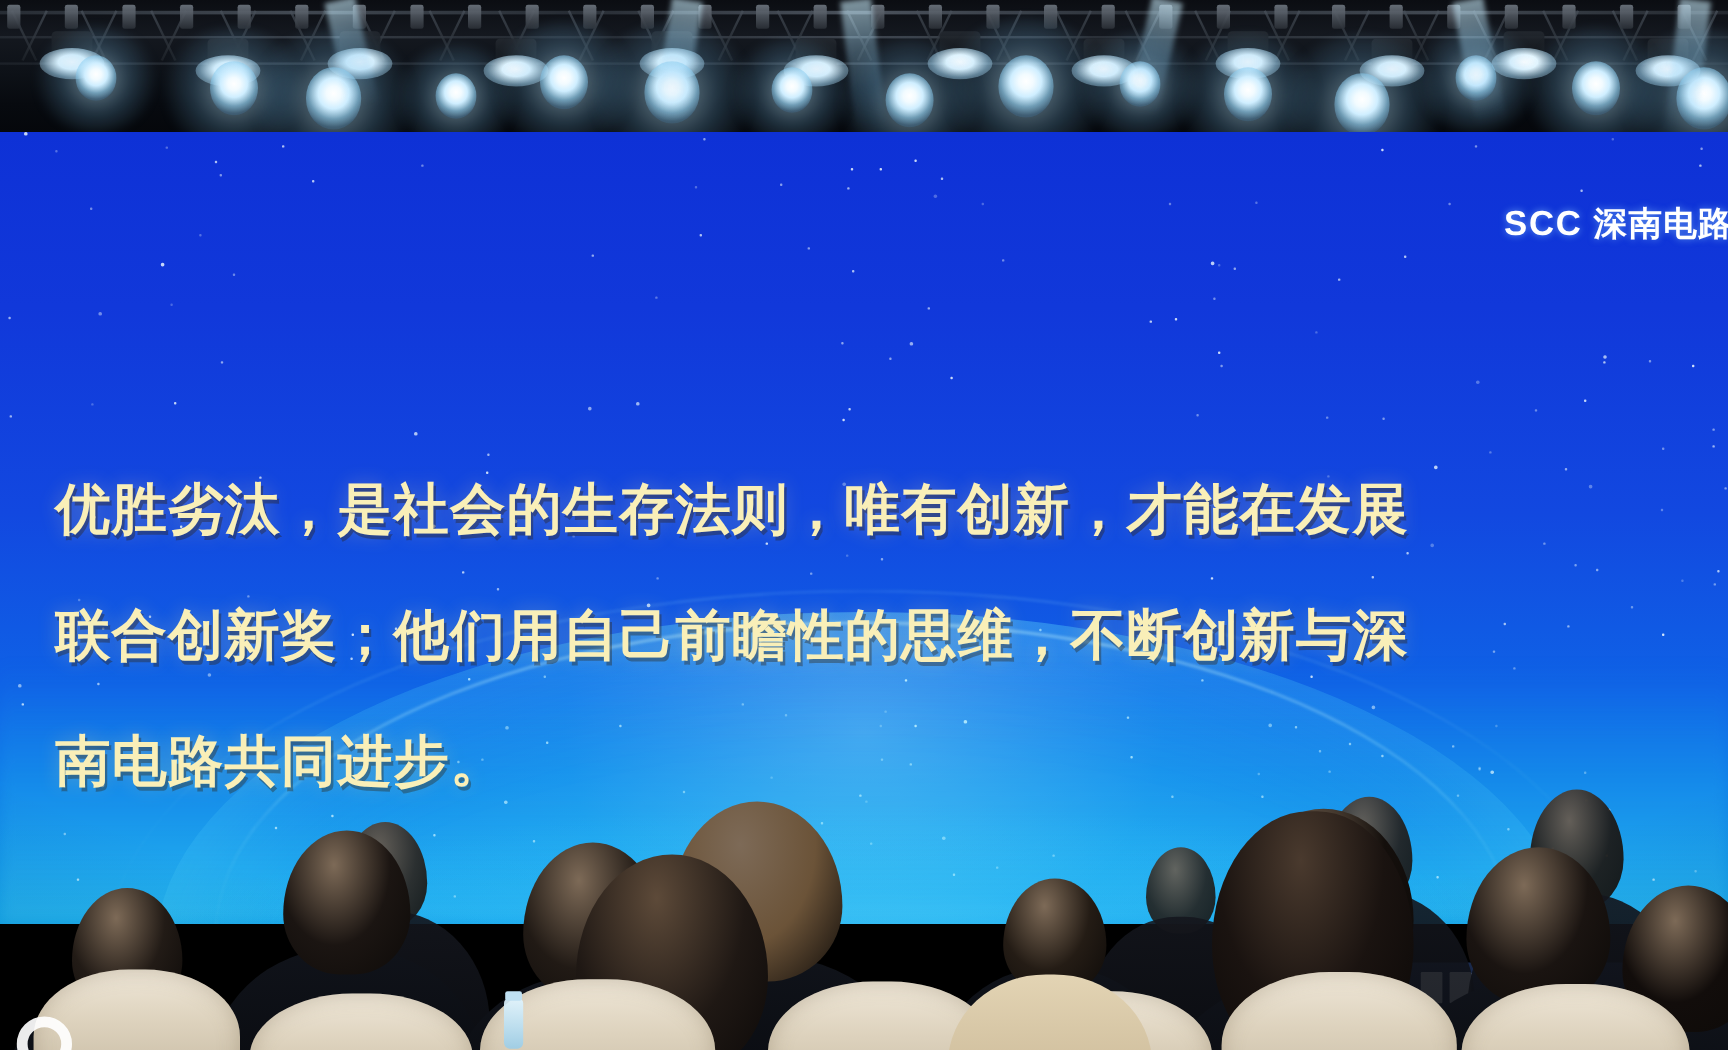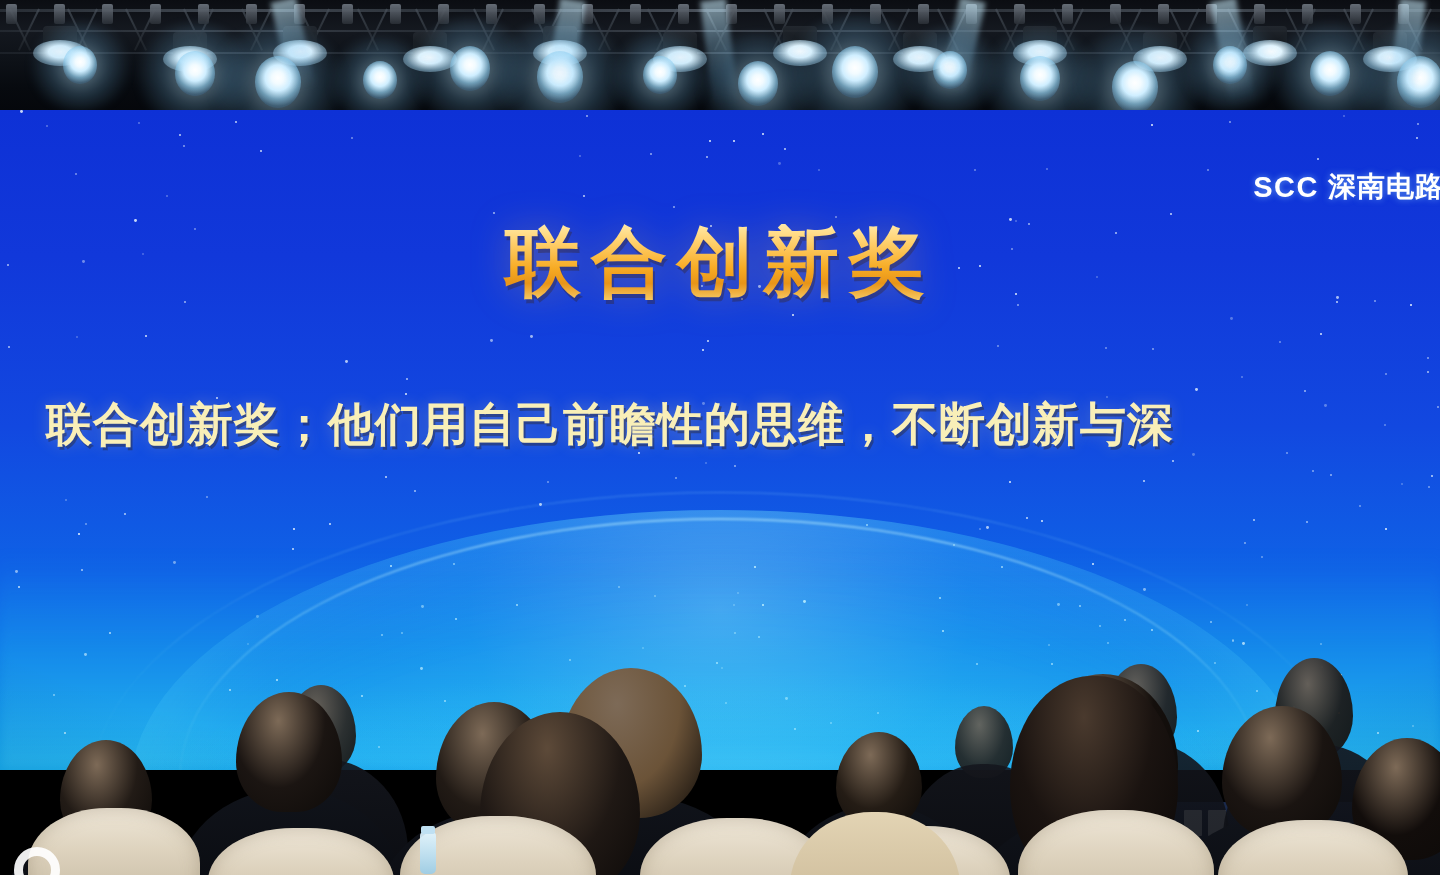--- a/index.html
+++ b/index.html
@@ -562,24 +562,25 @@
     <div class="globe-line l2"></div>
     <div class="haze"></div>
     <div class="screen-vignette"></div>
   </div>
 
   <div class="logo">
     <span class="logo-mark">SCC</span>
     <span class="logo-cn">深南电路</span>
   </div>
 
-  <div class="award-title">联合创新奖</div>
 
   <div class="body-text">
+    <div class="body-line">优胜劣汰，是社会的生存法则，唯有创新，才能在发展</div>
     <div class="body-line">联合创新奖；他们用自己前瞻性的思维，不断创新与深</div>
+    <div class="body-line">南电路共同进步。</div>
   </div>
 
   <div class="audience">
     <div id="audience-layer">
         <div class="desk" style="left:1140px;top:182px;width:300px;height:60px"></div>
         <div class="card" style="left:1184px;top:190px;width:18px;height:26px"></div>
         <div class="card" style="left:1208px;top:190px;width:18px;height:26px"></div>
         <div class="card" style="left:1240px;top:196px;width:22px;height:14px"></div>
         <div class="desk" style="left:1272px;top:178px;width:46px;height:34px;background:#12203c"></div>
         <div class="head" style="left:286px;top:65px;width:70px;height:88px;background:radial-gradient(ellipse at 42% 26%,#6a5a4c 0%,#2c2520 55%,#110d0a 100%);opacity:0.92"></div>

